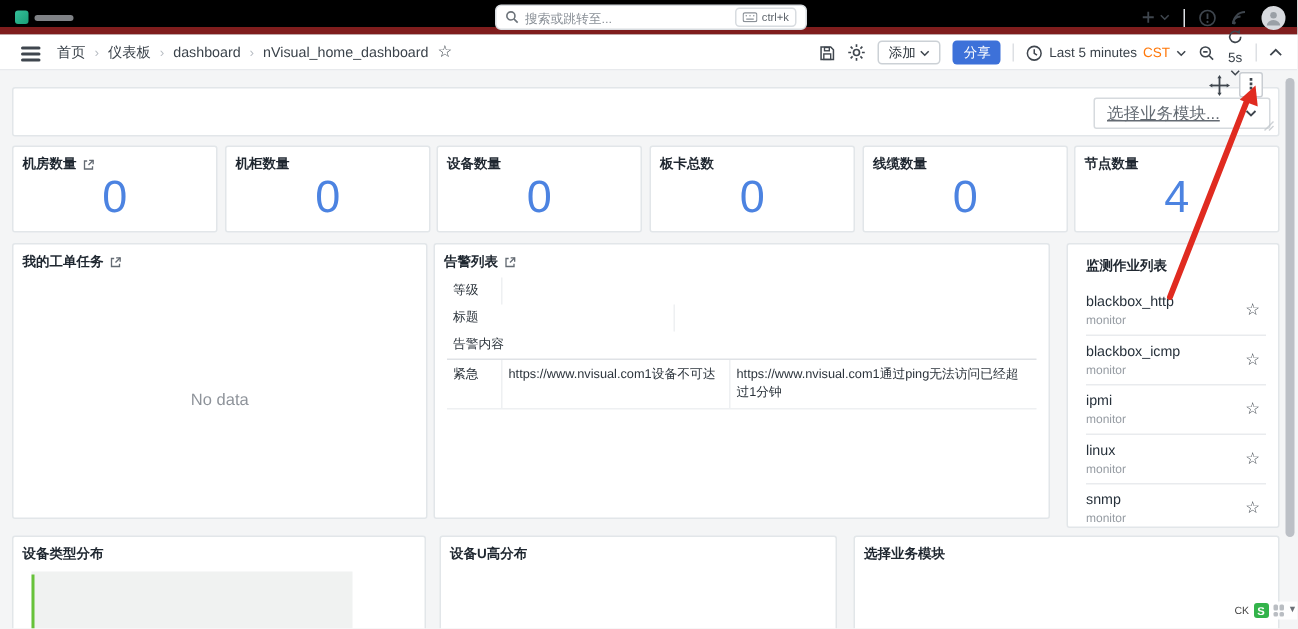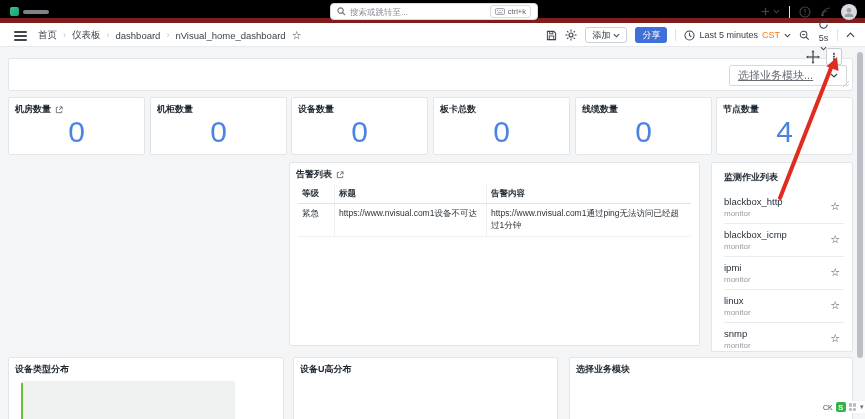--- a/index.html
+++ b/index.html
@@ -50,21 +50,21 @@
   .p-title { position:absolute; left:6px; top:5px; font-size:9px; font-weight:600; color:#1f2730;
              display:flex; align-items:center; gap:4px; white-space:nowrap; }
   .ext-ic { color:#646b73; cursor:pointer; display:inline-flex; }
 
   .stat-val { position:absolute; left:0; right:0; top:12px; bottom:0; display:flex; align-items:center;
               justify-content:center; font-size:30px; }
 
   .nodata { position:absolute; left:0; right:0; top:98px; text-align:center; font-size:11px; color:#8e939a; }
 
   .atable { position:absolute; left:8px; right:8px; top:22px; font-size:8.5px; color:#2b333b; }
-  .atable .hrow { display:flex; border-bottom:1px solid #dfe2e6; font-weight:700; }
+  .atable .hrow { display:flex; border-bottom:1px solid #dfe2e6; font-weight:400;flex-direction:column; }
   .atable .drow { display:flex; border-bottom:1px solid #eef0f2; }
   .atable .c1 { width:37px; padding:4px 4px; border-right:1px solid #eef0f2; }
   .atable .c2 { width:152px; padding:4px 4px; border-right:1px solid #eef0f2; }
   .atable .c3 { flex:1; padding:4px 4px; }
   .atable .hrow .c1,.atable .hrow .c2,.atable .hrow .c3 { padding:3px 4px; }
 
   .job-item { position:absolute; left:12px; right:8px; height:33px; border-bottom:1px solid #e9ebee; }
   .job-item.last { border-bottom:none; }
   .job-name { position:absolute; left:0; top:5px; font-size:9.5px; color:#26303a; }
   .job-sub  { position:absolute; left:0; top:18px; font-size:8px; color:#969ca3; }
@@ -320,20 +320,33 @@
       </div>
     <div class="stat-val stat-blue" style="color: rgb(76, 131, 225);">0</div>
   </div>
   <div class="panel" style="left:716px; top:97px; width:137px; height:58px;">
     <div class="p-title">
         <span>节点数量</span>
       </div>
     <div class="stat-val stat-blue" style="color: rgb(76, 131, 225);">4</div>
   </div>
 
+  <div class="panel" style="left:8px; top:162px; width:277px; height:184px;">
+    <div class="p-title">
+        <span>我的工单任务</span>
+      <span class="ext-ic">
+        <svg width="8" height="8" viewBox="0 0 9 9">
+            <path d="M3.5 1.5 h-2 v6 h6 v-2" fill="none" stroke="#646b73" stroke-width="1"></path>
+            <polyline points="5,1 8,1 8,4" fill="none" stroke="#646b73" stroke-width="1"></polyline>
+            <line x1="8" y1="1" x2="4.5" y2="4.5" stroke="#646b73" stroke-width="1"></line>
+          </svg>
+      </span>
+    </div>
+    <div class="nodata">No data</div>
+  </div>
 
   <div class="panel" style="left:289px; top:162px; width:411px; height:184px;">
     <div class="p-title">
         <span>告警列表</span>
       <span class="ext-ic">
         <svg width="8" height="8" viewBox="0 0 9 9">
             <path d="M3.5 1.5 h-2 v6 h6 v-2" fill="none" stroke="#646b73" stroke-width="1"></path>
             <polyline points="5,1 8,1 8,4" fill="none" stroke="#646b73" stroke-width="1"></polyline>
             <line x1="8" y1="1" x2="4.5" y2="4.5" stroke="#646b73" stroke-width="1"></line>
           </svg>

